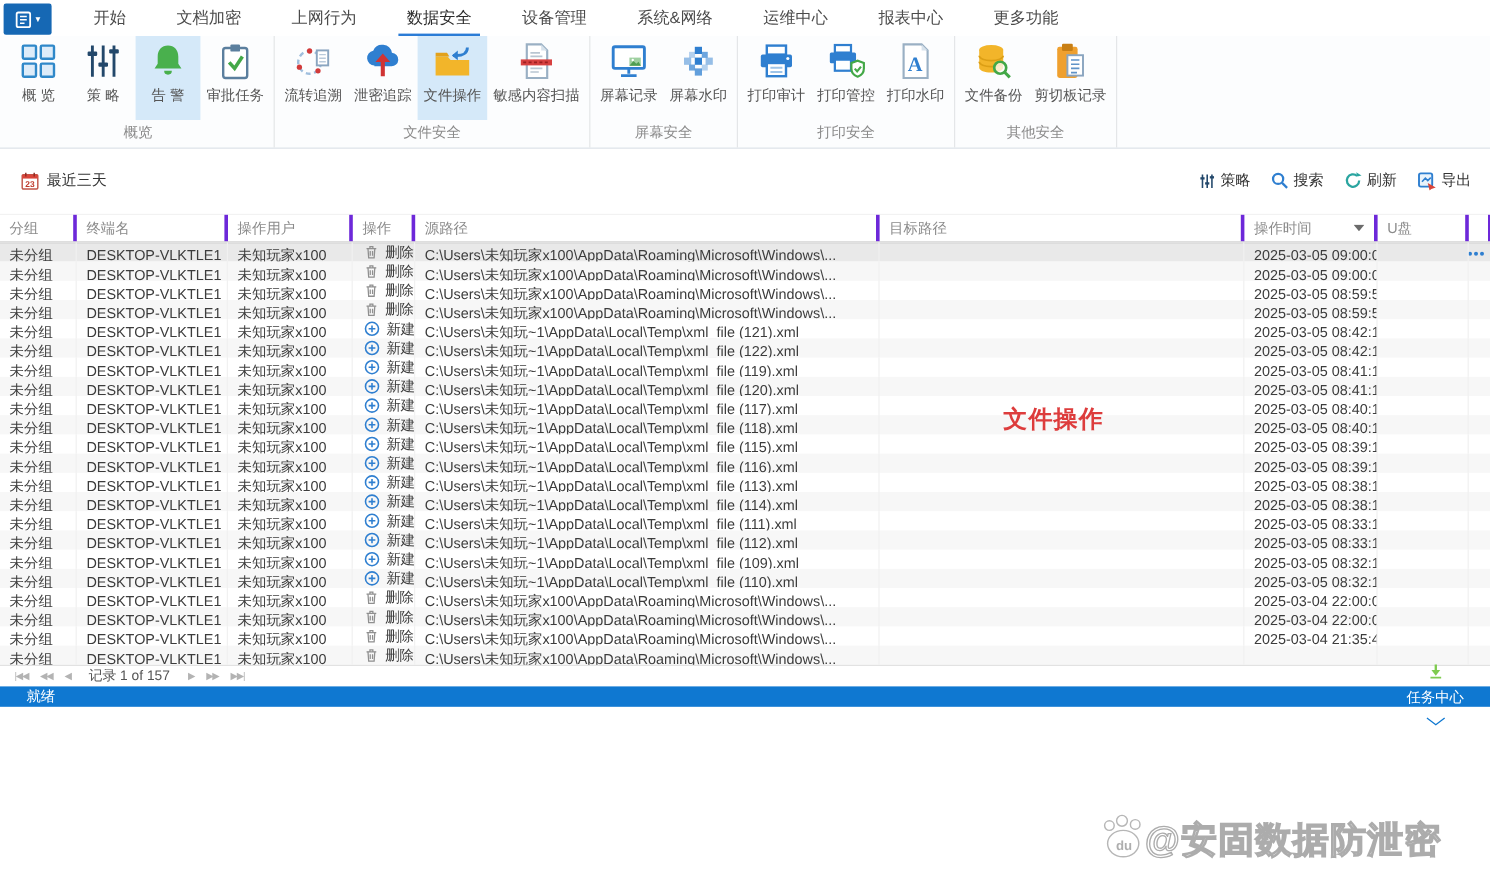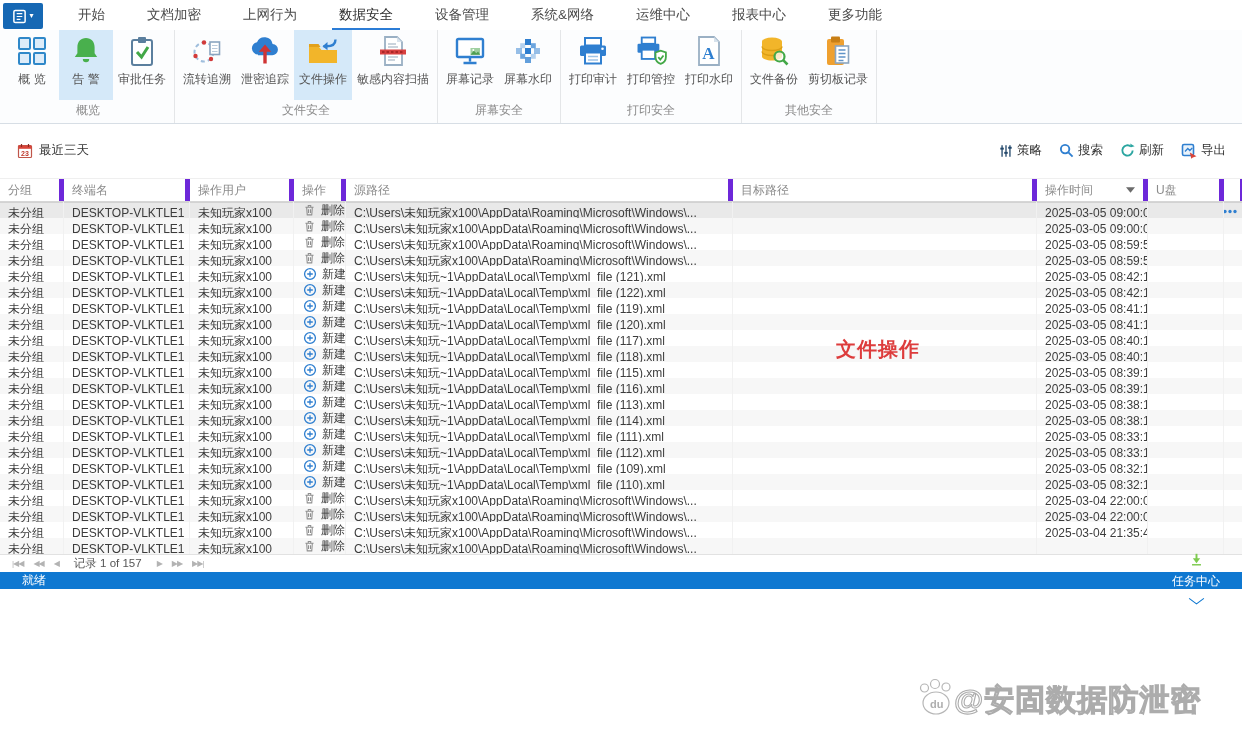--- a/index.html
+++ b/index.html
@@ -33,21 +33,21 @@
 
   
   .filterbar{height:54px;position:relative;background:#fff;}
   .date-filter{position:absolute;left:17px;top:18px;display:flex;gap:6px;align-items:center;font-size:12.5px;color:#333;cursor:default;}
   #filter-actions{position:absolute;right:16px;top:18px;display:flex;gap:17px;}
   .faction{display:flex;gap:4px;font-size:12.5px;color:#333;cursor:default;}
 
   
   .grid-header{display:grid;height:22px;border-top:1px solid #efefef;border-bottom:1px solid #d6d6d6;
     color:#8b8b8b;font-size:12px;background:#fff;}
-  .hcell{padding:0 8px;line-height:21px;border-right:5px solid #6d28d9;display:flex;
+  .hcell{padding:0 8px;line-height:21px;border-right:3px solid #6d28d9;display:flex;
     justify-content:space-between;align-items:center;overflow:hidden;white-space:nowrap;}
   .grid-body{background:#fff;}
   .grid-body .row{display:grid;height:16px;font-size:12px;color:#3c3c3c;}
   .grid-body .row:nth-child(even){background:#f7f7f7;}
   .grid-body .row.selected{background:#e9e9e9;box-shadow:inset 0 1px 0 #d2d2d2;}
   .cell{padding:0 8px;line-height:23px;white-space:nowrap;overflow:hidden;border-right:1px solid #f1f1f1;}
   .cell.action{display:flex;align-items:center;gap:5px;padding-left:9px;}
   .cell.filler{display:flex;align-items:center;justify-content:flex-end;padding-right:4px;border-right:none;}
 
   
@@ -98,20 +98,35 @@
             <svg viewBox="0 0 32 32">
               <g fill="#ddecf9" stroke="#2f88c9" stroke-width="2">
                 <rect x="3" y="3" width="11" height="11" rx="1"></rect>
                 <rect x="18" y="3" width="11" height="11" rx="1"></rect>
                 <rect x="3" y="18" width="11" height="11" rx="1"></rect>
                 <rect x="18" y="18" width="11" height="11" rx="1"></rect>
               </g>
             </svg>
           </span>
           <span class="lbl">概 览</span>
+        </div>
+        <div class="rbtn">
+          <span class="icon ">
+            <svg viewBox="0 0 32 32">
+              <g stroke="#23486b" stroke-width="2.4">
+                <path d="M7 3v26M16 3v26M25 3v26"></path>
+              </g>
+              <g fill="#23486b">
+                <rect x="3" y="8" width="8" height="3.6" rx="1"></rect>
+                <rect x="12" y="17" width="8" height="3.6" rx="1"></rect>
+                <rect x="21" y="6" width="8" height="3.6" rx="1"></rect>
+              </g>
+            </svg>
+          </span>
+          <span class="lbl">策 略</span>
         </div>
         <div class="rbtn selected">
           <span class="icon ">
             <svg viewBox="0 0 32 32">
               <path d="M16 3c5.2 0 8.6 3.7 8.6 9.2v6l2.6 3.8H4.8l2.6-3.8v-6C7.4 6.7 10.8 3 16 3z" fill="#49b04d"></path>
               <path d="M12.8 24a3.2 3.2 0 0 0 6.4 0z" fill="#49b04d"></path>
             </svg>
           </span>
           <span class="lbl">告 警</span>
         </div>

